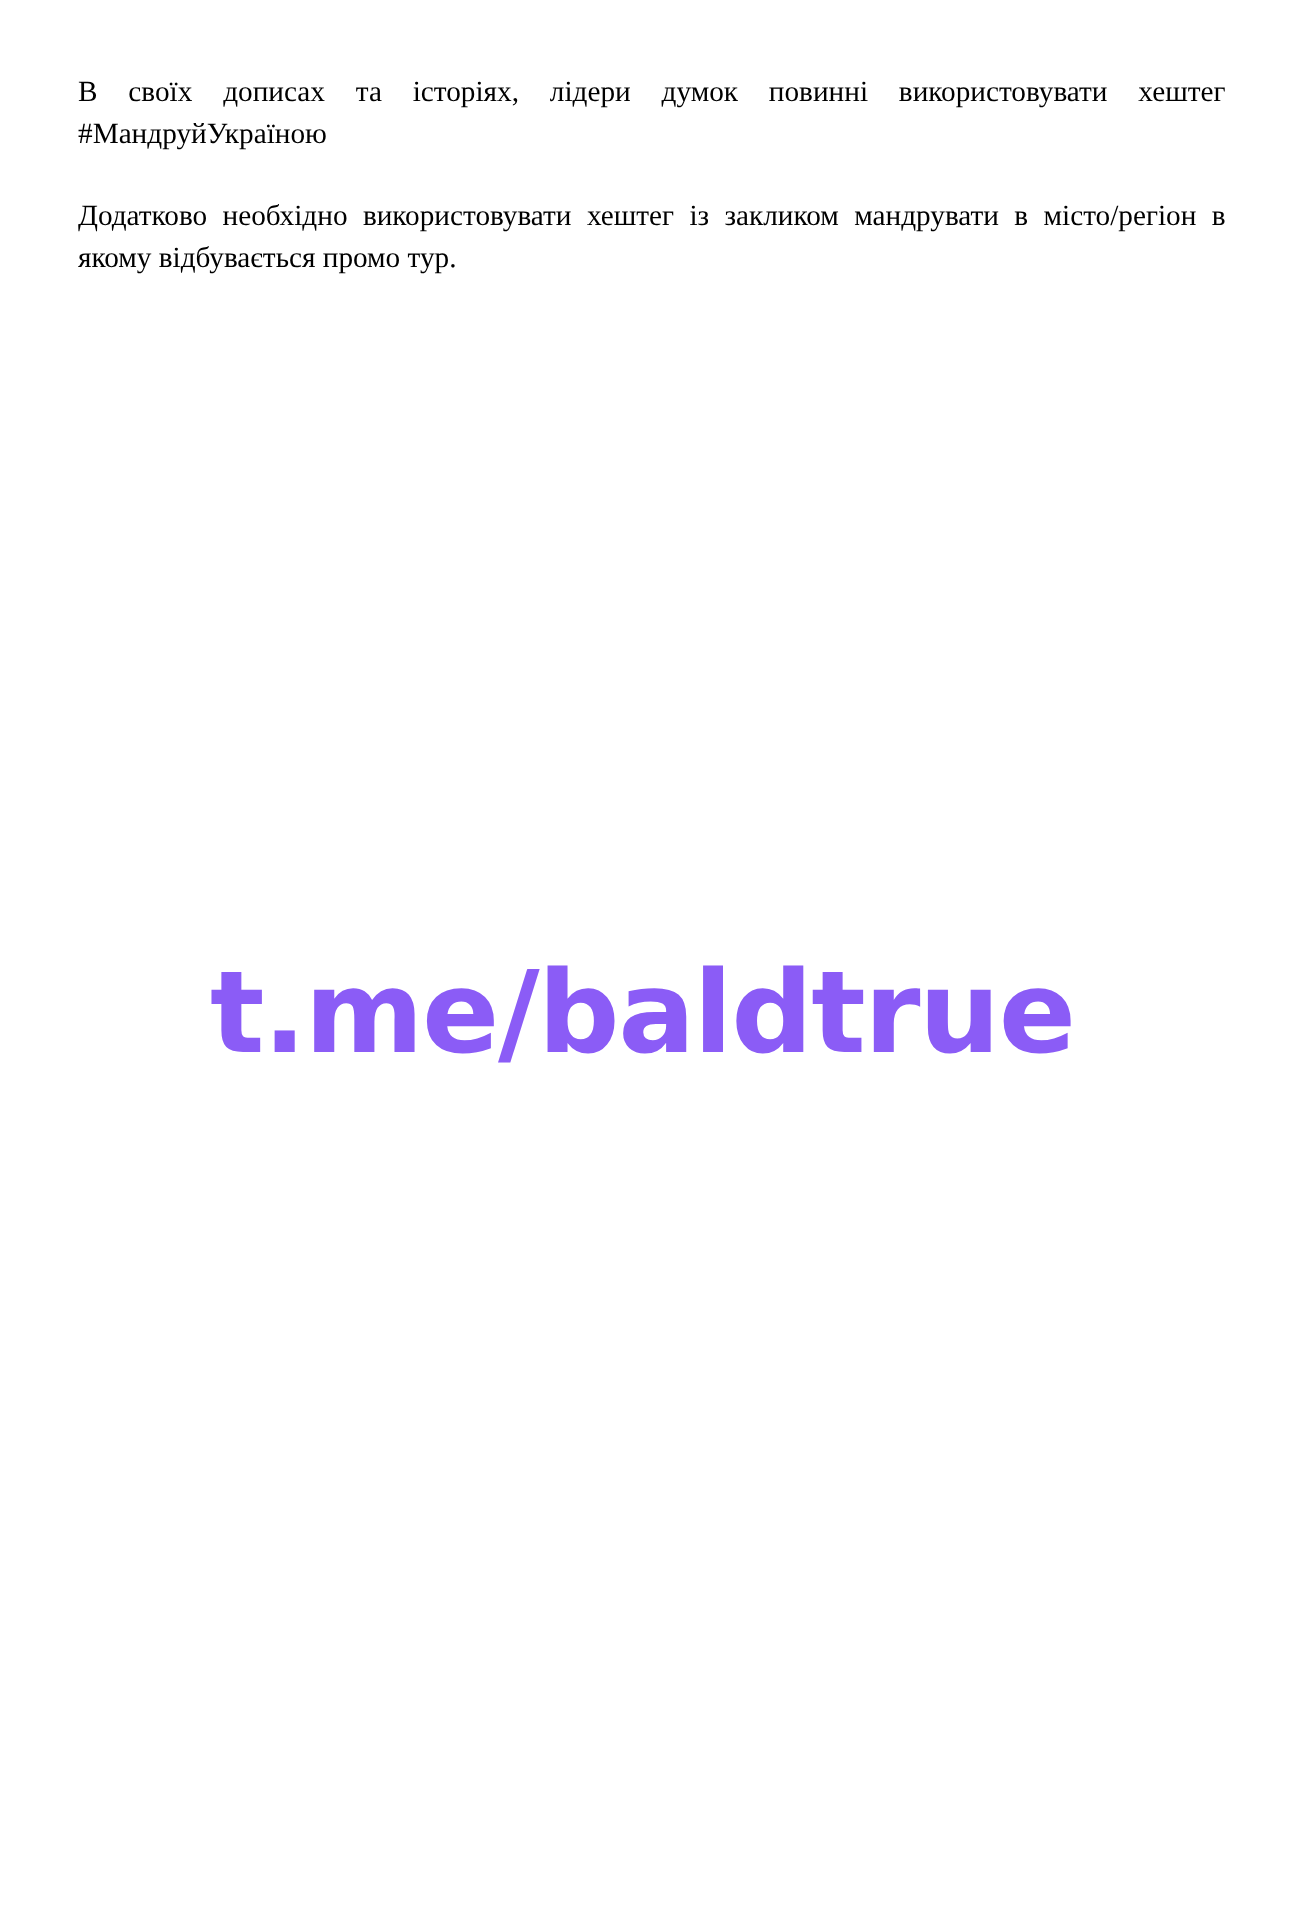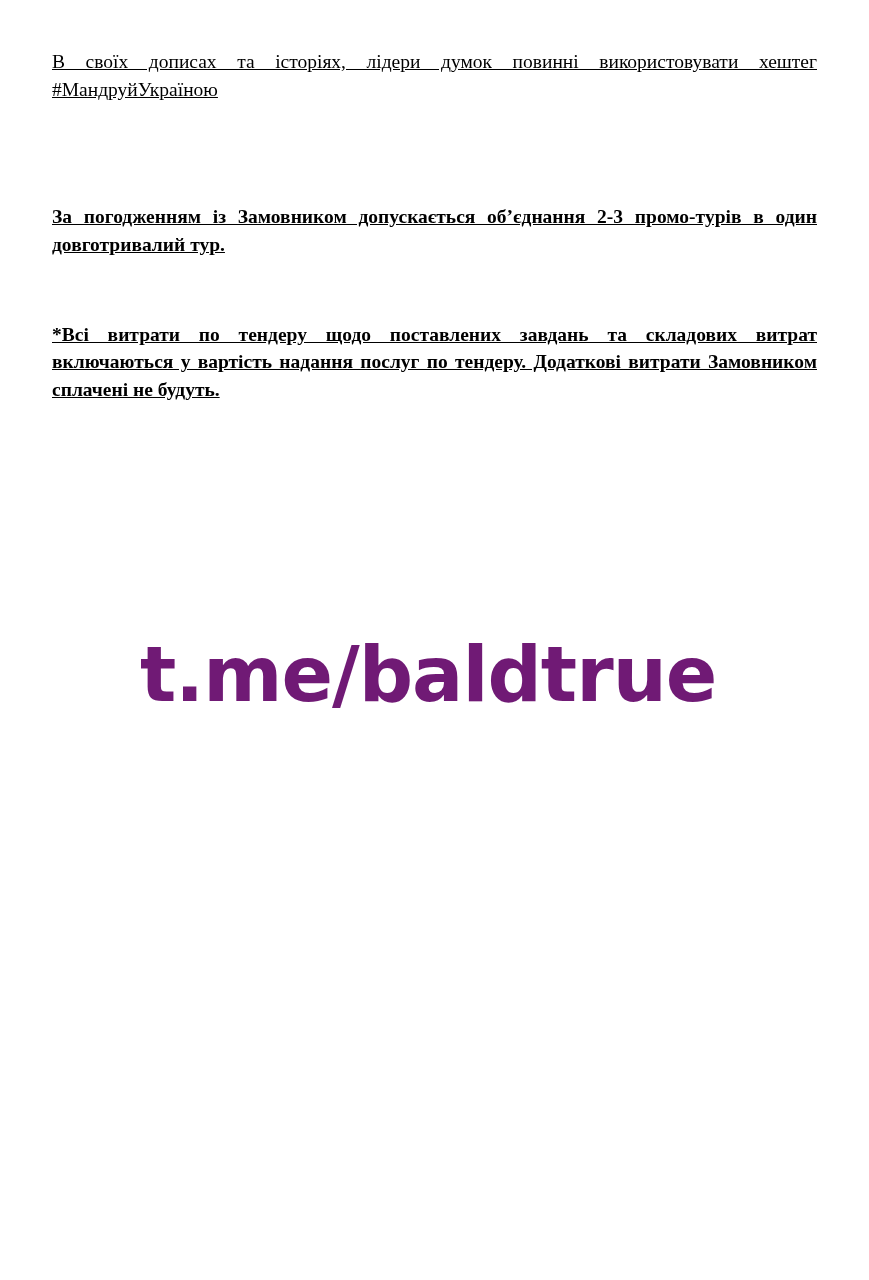--- a/index.html
+++ b/index.html
@@ -29,21 +29,20 @@
     top: 48px;
     width: 765px;
   }
   p.para {
     margin: 0 0 0 0;
     font-size: 19.5px;
     line-height: 1.42;
     text-align: justify;
     text-justify: inter-word;
     font-family: "Liberation Serif", serif;
-    text-decoration: underline;
   }
   .para.bold {
     font-weight: bold;
   }
   .spacer-sm { height: 14px; }
   .spacer-md { height: 58px; }
   .spacer-lg { height: 62px; }
   .spacer-xl { height: 60px; }
 
   .highlight {
@@ -64,51 +63,50 @@
   }
 
   .watermark {
     position: absolute;
     left: 140px;
     top: 630px;
     width: 600px;
     font-family: "DejaVu Sans", sans-serif;
     font-weight: bold;
     font-size: 76px;
-    color: #701a75;
+    color: #8b5cf6;
     letter-spacing: -1px;
     white-space: nowrap;
     user-select: none;
   }
 </style>
 </head>
 <body>
 
 <div class="page">
 
   <div class="content">
 
     <p class="para">В своїх дописах та історіях, лідери думок повинні використовувати хештег #МандруйУкраїною</p>
 
     <div class="spacer-sm"></div>
 
 
     <div class="spacer-sm"></div>
 
+    <p class="para">Додатково необхідно використовувати хештег із закликом мандрувати в місто/регіон в якому відбувається промо тур.</p>
 
     <div class="spacer-sm"></div>
 
 
     <div class="spacer-md"></div>
 
-    <p class="para bold">За погодженням із Замовником допускається об’єднання 2-3 промо-турів в один довготривалий тур.</p>
 
     <div class="spacer-lg"></div>
 
-    <p class="para bold">*Всі витрати по тендеру щодо поставлених завдань та складових витрат включаються у вартість надання послуг по тендеру. Додаткові витрати Замовником сплачені не будуть.</p>
 
     <div class="spacer-xl"></div>
 
 
   </div>
 
   <div class="watermark">t.me/baldtrue</div>
 
 </div>
 

